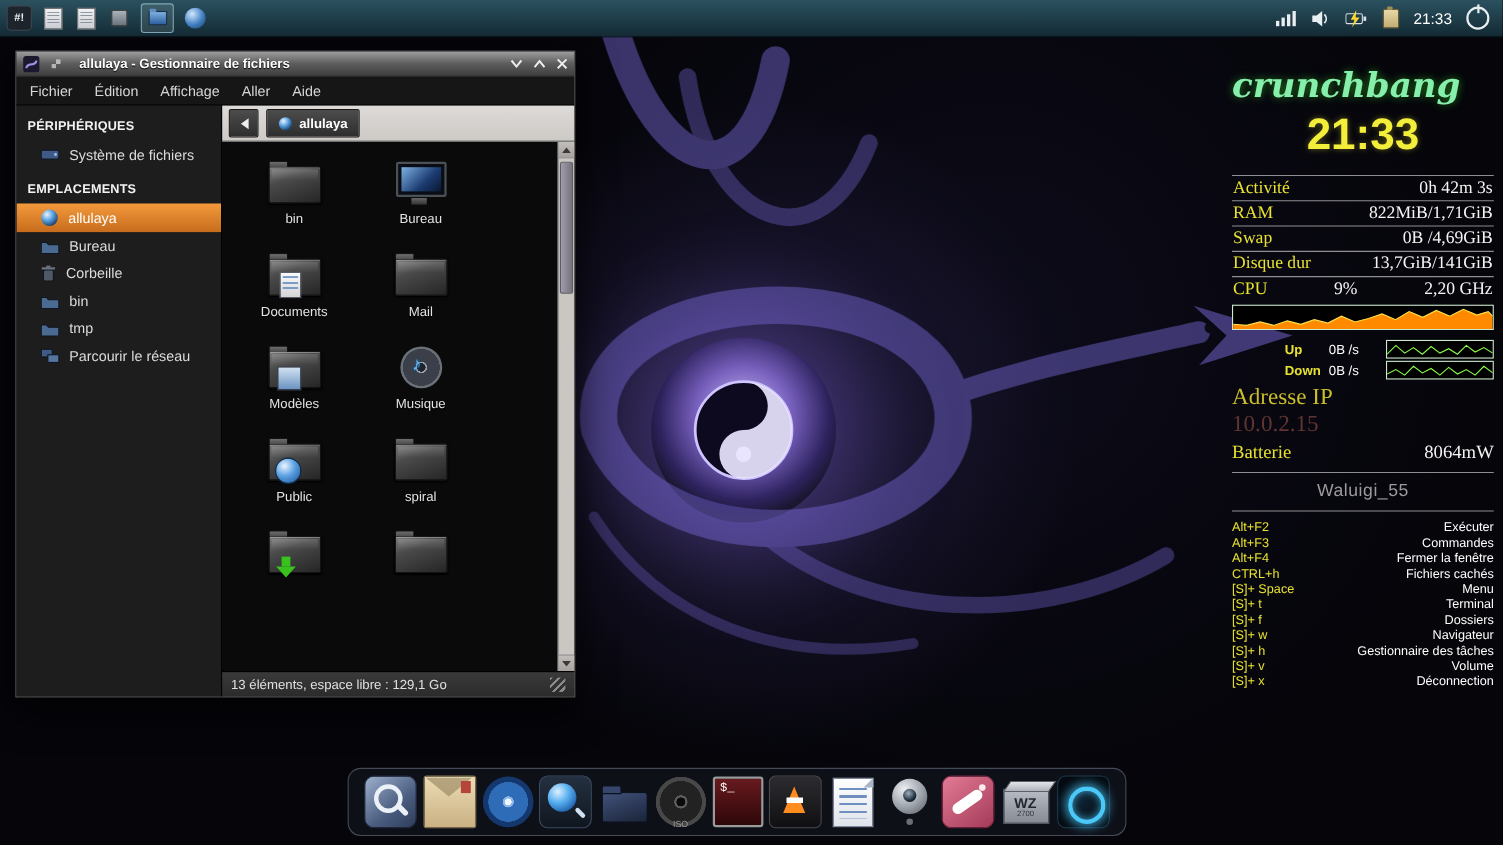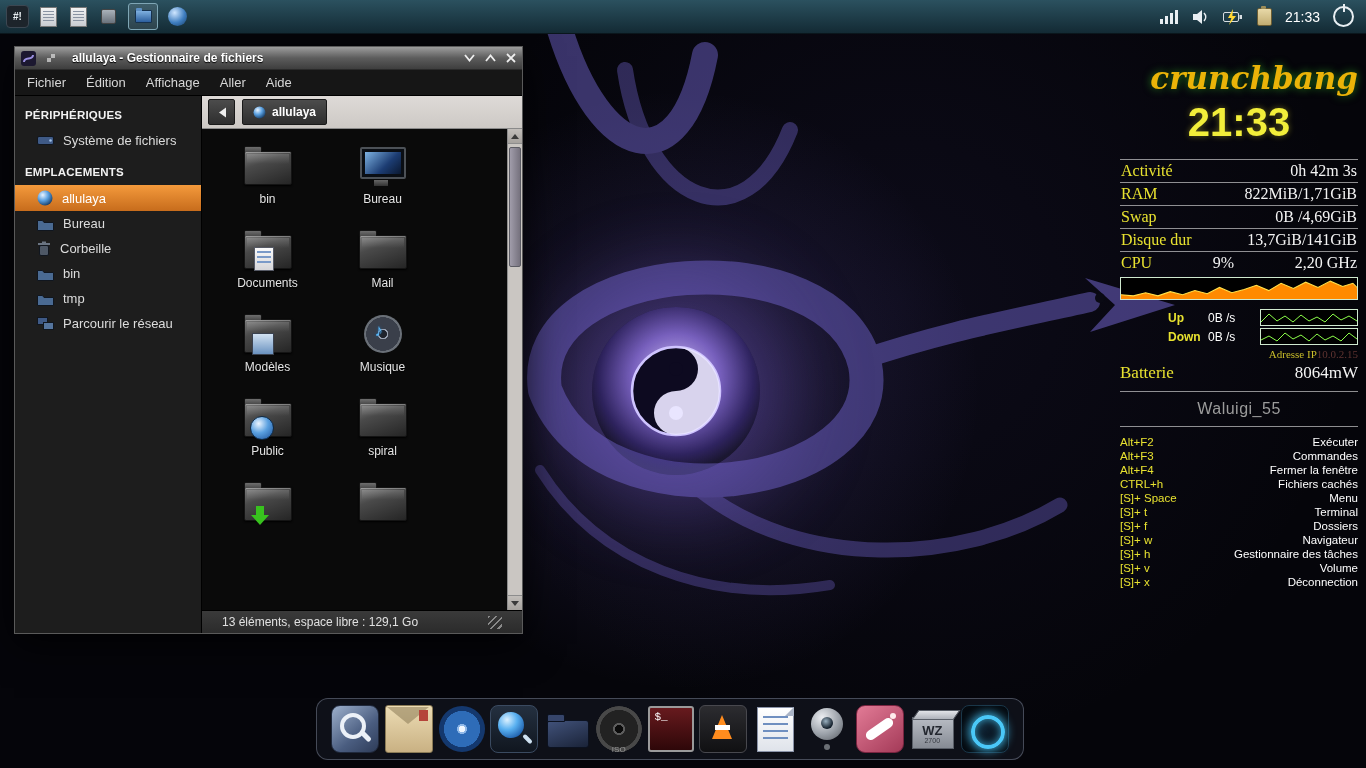--- a/index.html
+++ b/index.html
@@ -96,41 +96,41 @@
       border-top:10px solid #38c21e;}
   .sb{position:absolute;top:0;right:0;bottom:0;width:14px;background:#cac6c2;border-left:1px solid #8d8d8d;}
   .sb-btn{height:14px;background:linear-gradient(#c2beba,#a6a29e);border-bottom:1px solid #8d8d8d;position:relative;}
   .sb-btn.down{position:absolute;bottom:0;left:0;right:0;border-top:1px solid #8d8d8d;border-bottom:none;}
   .sb-btn::before{content:"";position:absolute;left:3px;top:5px;border-left:4px solid transparent;border-right:4px solid transparent;}
   .sb-btn.up::before{border-bottom:5px solid #3a3a3a;}
   .sb-btn.down::before{border-top:5px solid #3a3a3a;}
   .sb-thumb{position:absolute;left:1px;right:1px;top:18px;height:118px;border:1px solid #5c5c64;border-radius:2px;
       background:linear-gradient(90deg,#a09caa,#76727e);}
   .statusbar{height:22px;flex:none;background:linear-gradient(#3a3a3a,#2b2b2b);border-top:1px solid #000;
-      display:flex;align-items:center;padding:0 20px;color:#e0e0e0;font-size:12px;}
+      display:flex;align-items:center;padding:0 8px;color:#e0e0e0;font-size:12px;}
   .grip{margin-left:auto;width:14px;height:13px;
       background:repeating-linear-gradient(135deg,#8a8a8a 0 2px,transparent 2px 5px);}
 
   
   #conky{position:absolute;left:1120px;top:60px;width:238px;z-index:5;color:#eee;}
-  .brand{font-family:"DejaVu Serif",serif;font-style:italic;font-weight:bold;font-size:31px;color:#eab308;
-      text-align:right;text-shadow:0 0 8px rgba(60,220,40,.55);}
+  .brand{font-family:"DejaVu Serif",serif;font-style:italic;font-weight:bold;font-size:31px;color:#86efac;
+      text-align:left;text-shadow:0 0 8px rgba(60,220,40,.55);}
   .cclock{font-size:40px;font-weight:bold;color:#f2ee3a;text-align:center;margin:4px 0 14px;text-shadow:0 0 6px rgba(240,230,50,.4);}
   .stats{border-top:1px solid rgba(255,255,255,.55);}
   .statrow{display:flex;justify-content:space-between;align-items:baseline;
       font-family:"Liberation Serif",serif;font-size:16px;padding:2px 1px;border-bottom:1px solid rgba(255,255,255,.55);}
   .statrow.cpurow{border-bottom:none;}
   .statlabel{color:#e8e230;font-family:Liberation Serif, serif;}
   .statval{color:#f4f4f4;}
   .cpugraph{height:21px;border:1px solid #cfe9cf;background:#000;margin:3px 0 9px;}
   .netrow{display:flex;align-items:center;margin:2px 0;font-size:12px;font-weight:bold;}
   .nlabel{color:#e8e230;width:40px;padding-left:48px;}
   .nval{color:#fff;flex:1;font-weight:normal;}
   .ngraph{width:96px;height:15px;border:1px solid #cfe9cf;background:#000;flex:none;}
-  .iprow{display:flex;justify-content:flex-end;font-family:"Liberation Serif",serif;font-size:11px;margin-top:3px;}
+  .iprow{display:flex;justify-content:center;font-family:"Liberation Serif",serif;font-size:21px;margin-top:3px;flex-direction:column;}
   .iplabel{color:#c9bd2a;}
   .ipval{color:rgba(170,90,80,.55);}
   .batrow{display:flex;justify-content:space-between;font-family:"Liberation Serif",serif;font-size:17px;margin-top:3px;}
   .hrline{border:none;border-top:1px solid rgba(255,255,255,.55);margin:8px 0;}
   .username{text-align:center;color:#9b9b9b;font-size:16px;letter-spacing:.5px;margin:6px 0;}
   .shortcut{display:flex;justify-content:space-between;font-size:11.5px;line-height:14px;}
   .keys{color:#e8e230;}
   .action{color:#fff;}
 
   

